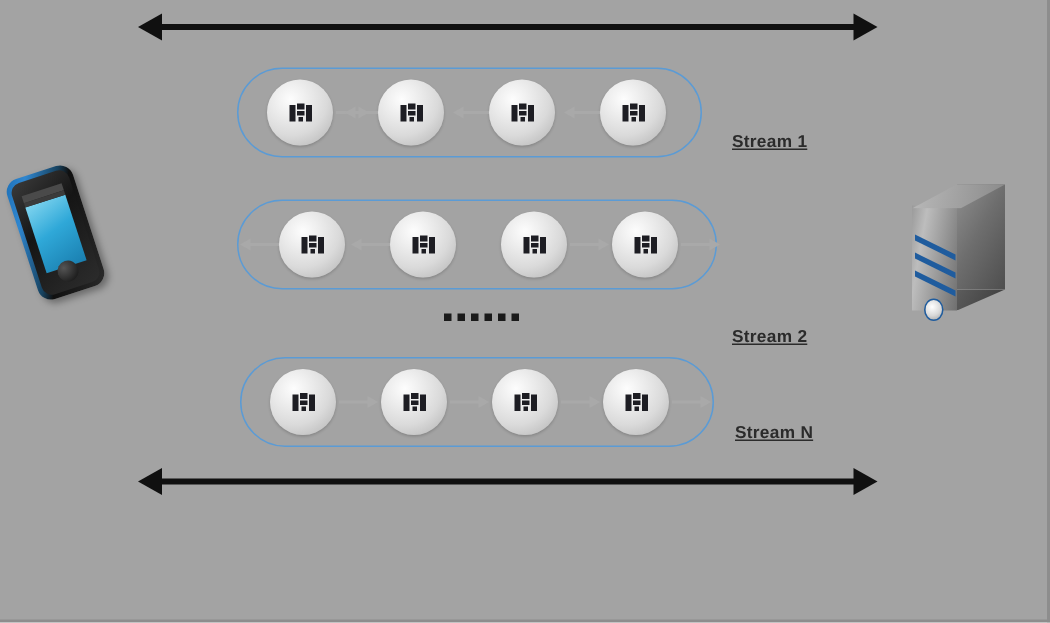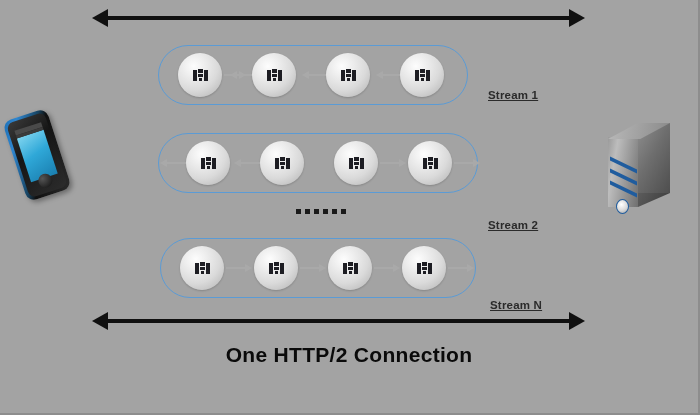--- a/index.html
+++ b/index.html
@@ -366,23 +366,22 @@
     </div>
     <div class="sarrow r" style="left:214px;top:25px;width:26px;">
       <div class="sh"></div>
         <div class="hd"></div>
     </div>
     <div class="sarrow r" style="left:288px;top:25px;width:26px;">
       <div class="sh"></div>
         <div class="hd"></div>
     </div>
   </div>
-  <div class="streamlabel" style="left:490px;top:283px;margin-top:16px;">Stream N</div>
+  <div class="streamlabel" style="left:490px;top:283px;">Stream N</div>
 
   <div class="bigarrow" style="left:92px;top:312px;width:493px;">
     <div class="head left"></div>
     <div class="shaft"></div>
     <div class="head right"></div>
   </div>
 
-  <div class="caption" style="left:0;top:343px;">One HTTP/2 Connection</div>
 
 </div>
 
 </body></html>

